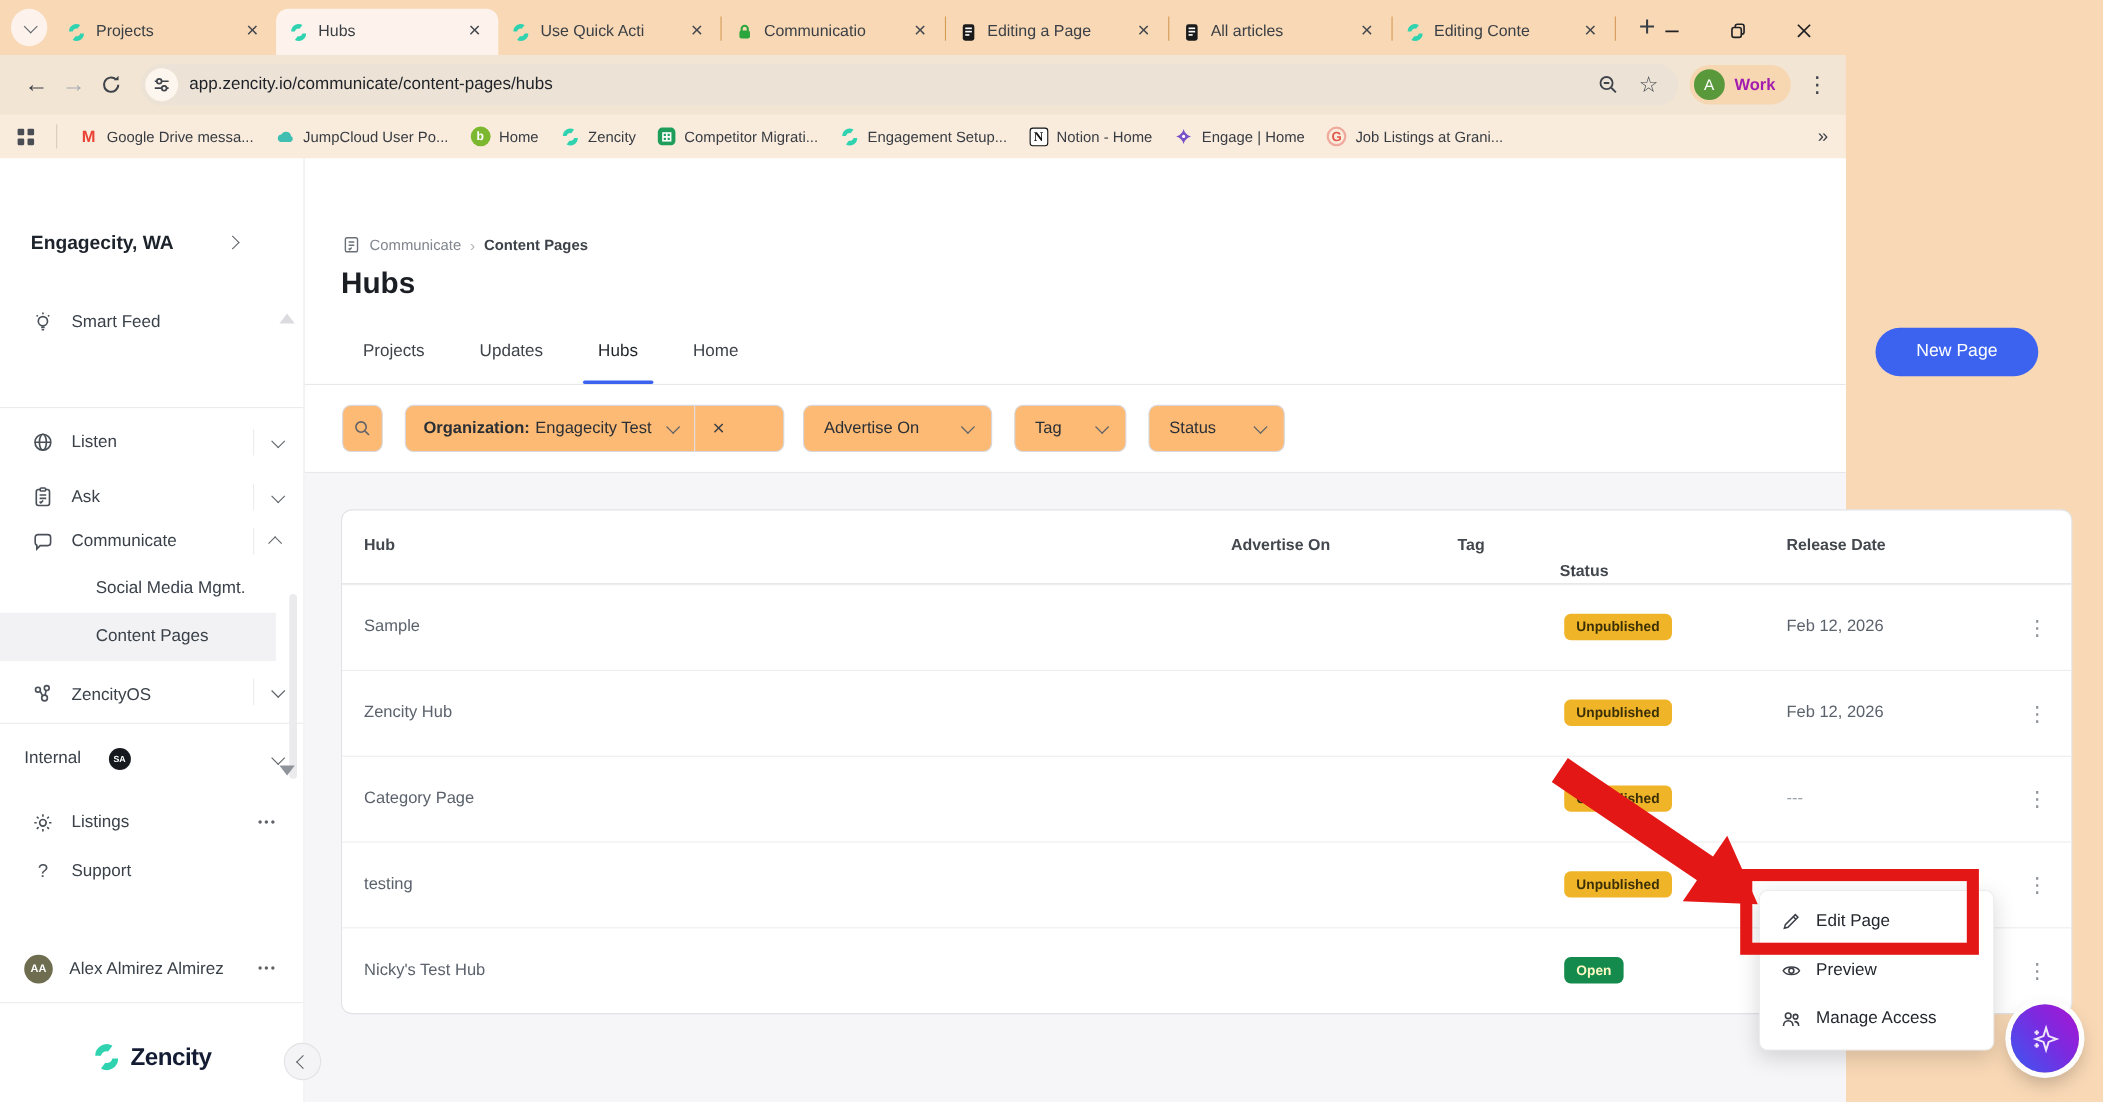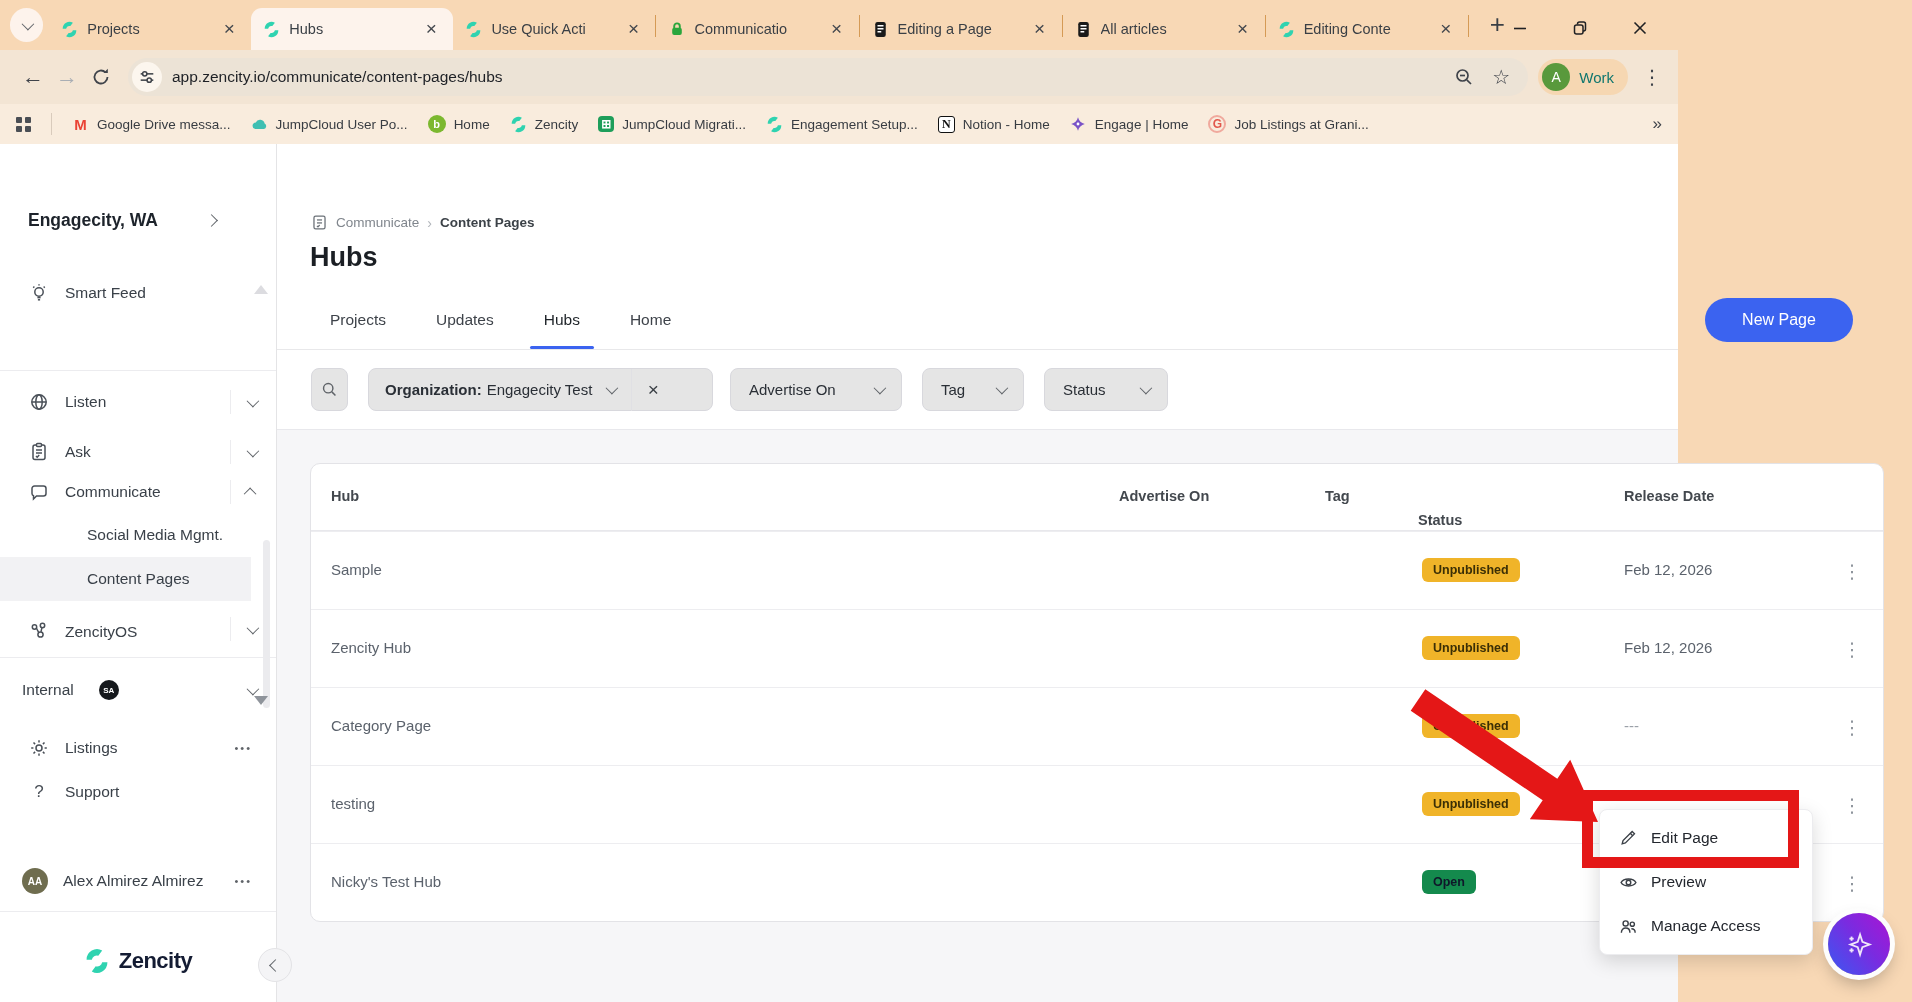--- a/index.html
+++ b/index.html
@@ -28,21 +28,21 @@
   .urlbar { flex:1; height:38px; background:#ece3d6; border-radius:19px; display:flex; align-items:center;
             margin:0 10px; padding:0 12px 0 4px; }
   .siteinfo { width:30px; height:30px; border-radius:50%; background:#fcf6ee; display:flex; align-items:center;
               justify-content:center; margin-right:10px; cursor:pointer; flex:none;}
   .url { font-size:15.5px; color:#1e2126; flex:1; }
   .urlicons { display:flex; align-items:center; gap:18px; margin-right:6px; }
   .profile-chip { height:36px; border-radius:18px; background:#f6d7b2; display:flex; align-items:center;
                   gap:9px; padding:4px 14px 4px 4px; cursor:pointer; }
   .avatar-a { width:28px; height:28px; border-radius:50%; background:#59993c; color:#fff; font-size:14px;
               display:flex; align-items:center; justify-content:center; }
-  .profile-name { font-size:15px; font-weight:400; color:#0f766e; }
+  .profile-name { font-size:15px; font-weight:700; color:#a21caf; }
   .chrome-kebab { font-size:20px; color:#3f434a; margin-left:14px; cursor:pointer; }
 
   .bookmarks { height:40px; background:#f9ecdd; display:flex; align-items:center; padding:0 16px; gap:20px; }
   .appsgrid { display:grid; grid-template-columns:6px 6px; grid-gap:3px; cursor:pointer; }
   .appsgrid i { width:6px; height:6px; background:#4a4e54; border-radius:1px; }
   .bmdiv { width:1px; height:22px; background:#d9cbbc; }
   .bm { display:flex; align-items:center; gap:8px; font-size:13.5px; color:#383c42; cursor:pointer; white-space:nowrap; }
   .bmoverflow { margin-left:auto; font-size:17px; color:#3f434a; cursor:pointer; }
   .fv { width:17px; height:17px; flex:none; display:flex; align-items:center; justify-content:center; }
   .fv-gmail { color:#ea4335; font-weight:700; font-size:15px; }
@@ -98,21 +98,21 @@
   .page-title { position:absolute; left:33px; top:98px; font-size:27px; font-weight:700; color:#1b1f24; }
   .ptabs { position:absolute; left:0; right:0; top:149px; height:57px; border-bottom:1px solid #e8e8ea;
            display:flex; align-items:flex-end; padding-left:51px; gap:46px; }
   .ptab { font-size:15.5px; color:#3e434a; padding:0 2px 20px 2px; position:relative; cursor:pointer; }
   .ptab.active { color:#1f2429; }
   .ptab.active::after { content:""; position:absolute; left:-12px; right:-12px; bottom:0; height:3px;
                         background:#3b63f0; border-radius:2px; }
   .newpage { position:absolute; left:1428px; top:154px; width:148px; height:44px; border-radius:22px;
              background:#3b63f0; color:#fff; font-size:16px; border:none; cursor:pointer; font-family:inherit; }
   .filters { position:absolute; left:0; top:224px; height:44px; }
-  .fbox { position:absolute; top:0; height:43px; border:1px solid #d8d8dd; border-radius:8px; background:#e5e5e5;
+  .fbox { position:absolute; top:0; height:43px; border:1px solid #d8d8dd; border-radius:8px; background:#fdba74;
           display:flex; align-items:center; font-size:15px; color:#2a2f36; cursor:pointer; }
   .f-search { left:34px; width:37px; justify-content:center; }
   .f-org { left:91px; width:345px; padding:0 0 0 16px; }
   .f-org b { font-weight:700; margin-right:5px; }
   .f-org .chev { margin-left:14px; }
   .f-org .xsep { width:1px; height:42px; background:#e0e0e4; margin-left:16px; }
   .f-org .xbtn { width:42px; text-align:center; font-size:19px; color:#3a3f45; }
   .f-adv { left:453px; width:172px; padding:0 18px; justify-content:space-between; }
   .f-tag { left:645px; width:102px; padding:0 18px; justify-content:space-between; }
   .f-status { left:767px; width:124px; padding:0 18px; justify-content:space-between; }
@@ -124,21 +124,21 @@
           border:1px solid #e3e3e7; border-radius:10px; }
   .thead { position:relative; height:67px; border-bottom:1px solid #e8e8ec; font-size:14.5px; font-weight:700; color:#43484e; }
   .thead span { position:absolute; top:24px; }
   .c-hub { left:20px; } .c-adv { left:808px; } .c-tag { left:1014px; } .c-status { left:1107px; } .c-rel { left:1313px; }
   .sort-arrow { font-weight:400; color:#33373c; margin-left:8px; }
   .trow { position:relative; height:78px; border-top:1px solid #ededf0; cursor:pointer; }
   .trow:first-of-type { border-top:none; }
   .trow .name { position:absolute; left:20px; top:29px; font-size:15px; color:#5b626c; }
   .badge { position:absolute; left:1111px; top:26px; padding:5px 11px; border-radius:6px; font-size:12.5px; font-weight:700; }
   .badge.yellow { background:#f0b429; color:#3b2f06; }
-  .badge.green { background:#148a4d; color:#0f172a; }
+  .badge.green { background:#148a4d; color:#fef9c3; }
   .rel { position:absolute; left:1313px; top:29px; font-size:15px; color:#5b626c; }
   .rel.dash { color:#9ba1a8; }
   .kebab { position:absolute; left:1524px; top:22px; width:34px; height:34px; display:flex; align-items:center;
            justify-content:center; font-size:19px; color:#8d939b; cursor:pointer; border-radius:50%; }
 
   
   .ctxmenu { position:absolute; left:1322px; top:665px; width:214px; background:#fff; border:1px solid #ececef;
              border-radius:8px; box-shadow:0 6px 20px rgba(0,0,0,0.15); padding:6px 0; z-index:55; }
   .mi { height:44px; display:flex; align-items:center; gap:13px; padding:0 18px; font-size:15.5px; color:#23272e; cursor:pointer; }
   .mi .mic { width:20px; display:flex; justify-content:center; color:#3a3f46; flex:none; }
@@ -340,21 +340,21 @@
       <span class="fv">
         <svg class="ic" width="17" height="17" viewBox="0 0 20 20">
             <path d="M2 9 A8 8 0 0 1 14 2 L11 6 A4 4 0 0 0 6 9 Z" fill="#2fd3b0"></path>
             <path d="M18 11 A8 8 0 0 1 6 18 L9 14 A4 4 0 0 0 14 11 Z" fill="#2fd3b0"></path>
           </svg>
       </span>
       <span>Zencity</span>
     </span>
     <span class="bm">
       <span class="fv fv-sheets">⊞</span>
-      <span>JumpCloud Migrati...</span>
+      <span>Competitor Migrati...</span>
     </span>
     <span class="bm">
       <span class="fv">
         <svg class="ic" width="17" height="17" viewBox="0 0 20 20">
             <path d="M2 9 A8 8 0 0 1 14 2 L11 6 A4 4 0 0 0 6 9 Z" fill="#2fd3b0"></path>
             <path d="M18 11 A8 8 0 0 1 6 18 L9 14 A4 4 0 0 0 14 11 Z" fill="#2fd3b0"></path>
           </svg>
       </span>
       <span>Engagement Setup...</span>
     </span>

